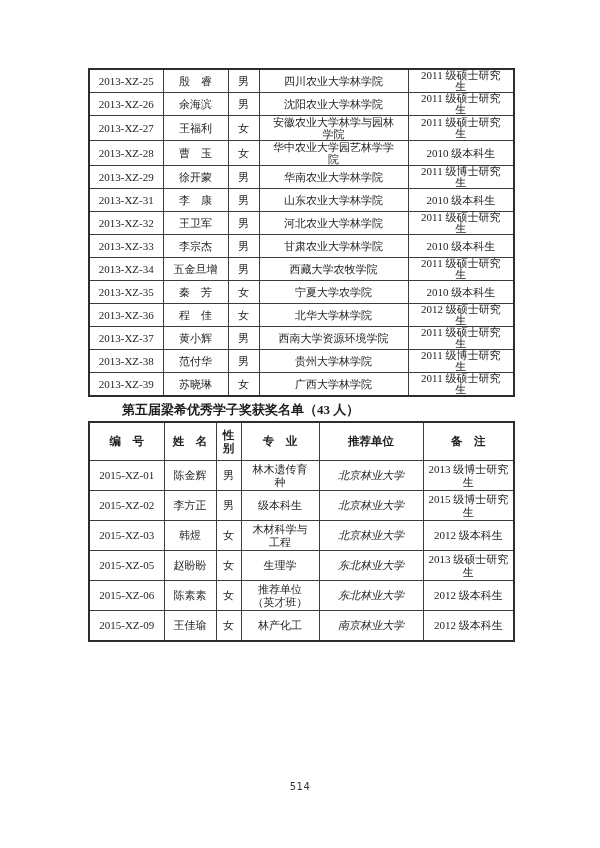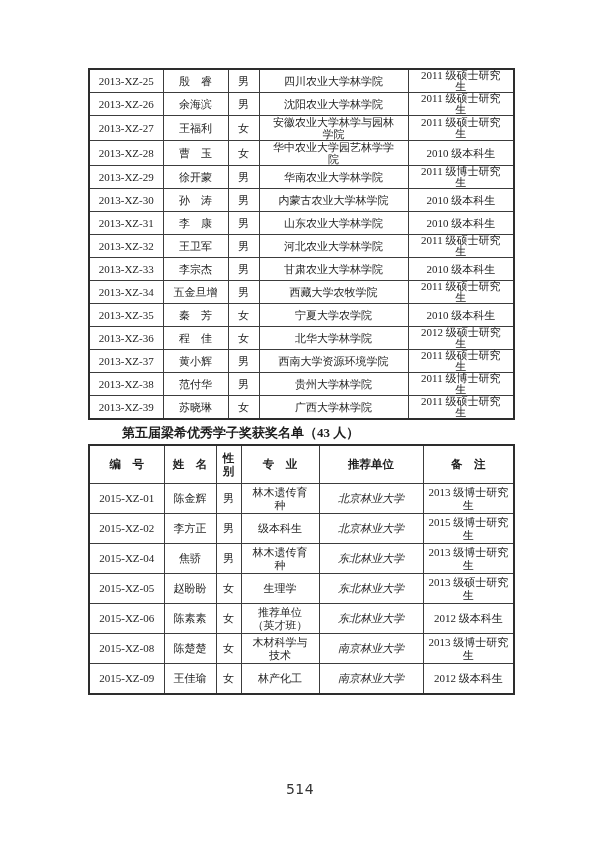--- a/index.html
+++ b/index.html
@@ -67,21 +67,21 @@
     font-size: 13px;
     font-weight: bold;
     line-height: 15px;
   }
   .page-number {
     position: absolute;
     top: 781px;
     left: 0;
     right: 0;
     text-align: center;
-    font-size: 14px;
+    font-size: 10px;
     font-family: "DejaVu Sans", sans-serif;
     color: #333333;
     letter-spacing: 0.5px;
   }
 </style>
 </head>
 <body>
 
 <div class="page">
 
@@ -170,37 +170,20 @@
             <div class="cell-inner ci-1">徐开蒙</div>
           </td>
           <td>
             <div class="cell-inner ci-2">男</div>
           </td>
           <td>
             <div class="cell-inner ci-3">华南农业大学林学院</div>
           </td>
           <td>
             <div class="cell-inner ci-4">2011 级博士研究生</div>
-          </td>
-        </tr>
-        <tr>
-          <td>
-            <div class="cell-inner ci-0">2013-XZ-30</div>
-          </td>
-          <td>
-            <div class="cell-inner ci-1">孙　涛</div>
-          </td>
-          <td>
-            <div class="cell-inner ci-2">男</div>
-          </td>
-          <td>
-            <div class="cell-inner ci-3">内蒙古农业大学林学院</div>
-          </td>
-          <td>
-            <div class="cell-inner ci-4">2010 级本科生</div>
           </td>
         </tr>
         <tr>
           <td>
             <div class="cell-inner ci-0">2013-XZ-31</div>
           </td>
           <td>
             <div class="cell-inner ci-1">李　康</div>
           </td>
           <td>
@@ -421,96 +404,76 @@
           </td>
           <td>
             <div class="cell-inner ci-4">北京林业大学</div>
           </td>
           <td>
             <div class="cell-inner ci-5">2015 级博士研究生</div>
           </td>
         </tr>
         <tr>
           <td>
-            <div class="cell-inner ci-0">2015-XZ-04</div>
-          </td>
-          <td>
-            <div class="cell-inner ci-1">焦骄</div>
-          </td>
-          <td>
-            <div class="cell-inner ci-2">男</div>
-          </td>
-          <td>
-            <div class="cell-inner ci-3">林木遗传育种</div>
+            <div class="cell-inner ci-0">2015-XZ-03</div>
+          </td>
+          <td>
+            <div class="cell-inner ci-1">韩煜</div>
+          </td>
+          <td>
+            <div class="cell-inner ci-2">女</div>
+          </td>
+          <td>
+            <div class="cell-inner ci-3">木材科学与工程</div>
+          </td>
+          <td>
+            <div class="cell-inner ci-4">北京林业大学</div>
+          </td>
+          <td>
+            <div class="cell-inner ci-5">2012 级本科生</div>
+          </td>
+        </tr>
+        <tr>
+          <td>
+            <div class="cell-inner ci-0">2015-XZ-05</div>
+          </td>
+          <td>
+            <div class="cell-inner ci-1">赵盼盼</div>
+          </td>
+          <td>
+            <div class="cell-inner ci-2">女</div>
+          </td>
+          <td>
+            <div class="cell-inner ci-3">生理学</div>
           </td>
           <td>
             <div class="cell-inner ci-4">东北林业大学</div>
           </td>
           <td>
-            <div class="cell-inner ci-5">2013 级博士研究生</div>
-          </td>
-        </tr>
-        <tr>
-          <td>
-            <div class="cell-inner ci-0">2015-XZ-05</div>
-          </td>
-          <td>
-            <div class="cell-inner ci-1">赵盼盼</div>
-          </td>
-          <td>
-            <div class="cell-inner ci-2">女</div>
-          </td>
-          <td>
-            <div class="cell-inner ci-3">生理学</div>
+            <div class="cell-inner ci-5">2013 级硕士研究生</div>
+          </td>
+        </tr>
+        <tr>
+          <td>
+            <div class="cell-inner ci-0">2015-XZ-06</div>
+          </td>
+          <td>
+            <div class="cell-inner ci-1">陈素素</div>
+          </td>
+          <td>
+            <div class="cell-inner ci-2">女</div>
+          </td>
+          <td>
+            <div class="cell-inner ci-3">推荐单位（英才班）</div>
           </td>
           <td>
             <div class="cell-inner ci-4">东北林业大学</div>
           </td>
           <td>
-            <div class="cell-inner ci-5">2013 级硕士研究生</div>
-          </td>
-        </tr>
-        <tr>
-          <td>
-            <div class="cell-inner ci-0">2015-XZ-06</div>
-          </td>
-          <td>
-            <div class="cell-inner ci-1">陈素素</div>
-          </td>
-          <td>
-            <div class="cell-inner ci-2">女</div>
-          </td>
-          <td>
-            <div class="cell-inner ci-3">推荐单位（英才班）</div>
-          </td>
-          <td>
-            <div class="cell-inner ci-4">东北林业大学</div>
-          </td>
-          <td>
             <div class="cell-inner ci-5">2012 级本科生</div>
-          </td>
-        </tr>
-        <tr>
-          <td>
-            <div class="cell-inner ci-0">2015-XZ-08</div>
-          </td>
-          <td>
-            <div class="cell-inner ci-1">陈楚楚</div>
-          </td>
-          <td>
-            <div class="cell-inner ci-2">女</div>
-          </td>
-          <td>
-            <div class="cell-inner ci-3">木材科学与技术</div>
-          </td>
-          <td>
-            <div class="cell-inner ci-4">南京林业大学</div>
-          </td>
-          <td>
-            <div class="cell-inner ci-5">2013 级博士研究生</div>
           </td>
         </tr>
         <tr>
           <td>
             <div class="cell-inner ci-0">2015-XZ-09</div>
           </td>
           <td>
             <div class="cell-inner ci-1">王佳瑜</div>
           </td>
           <td>

